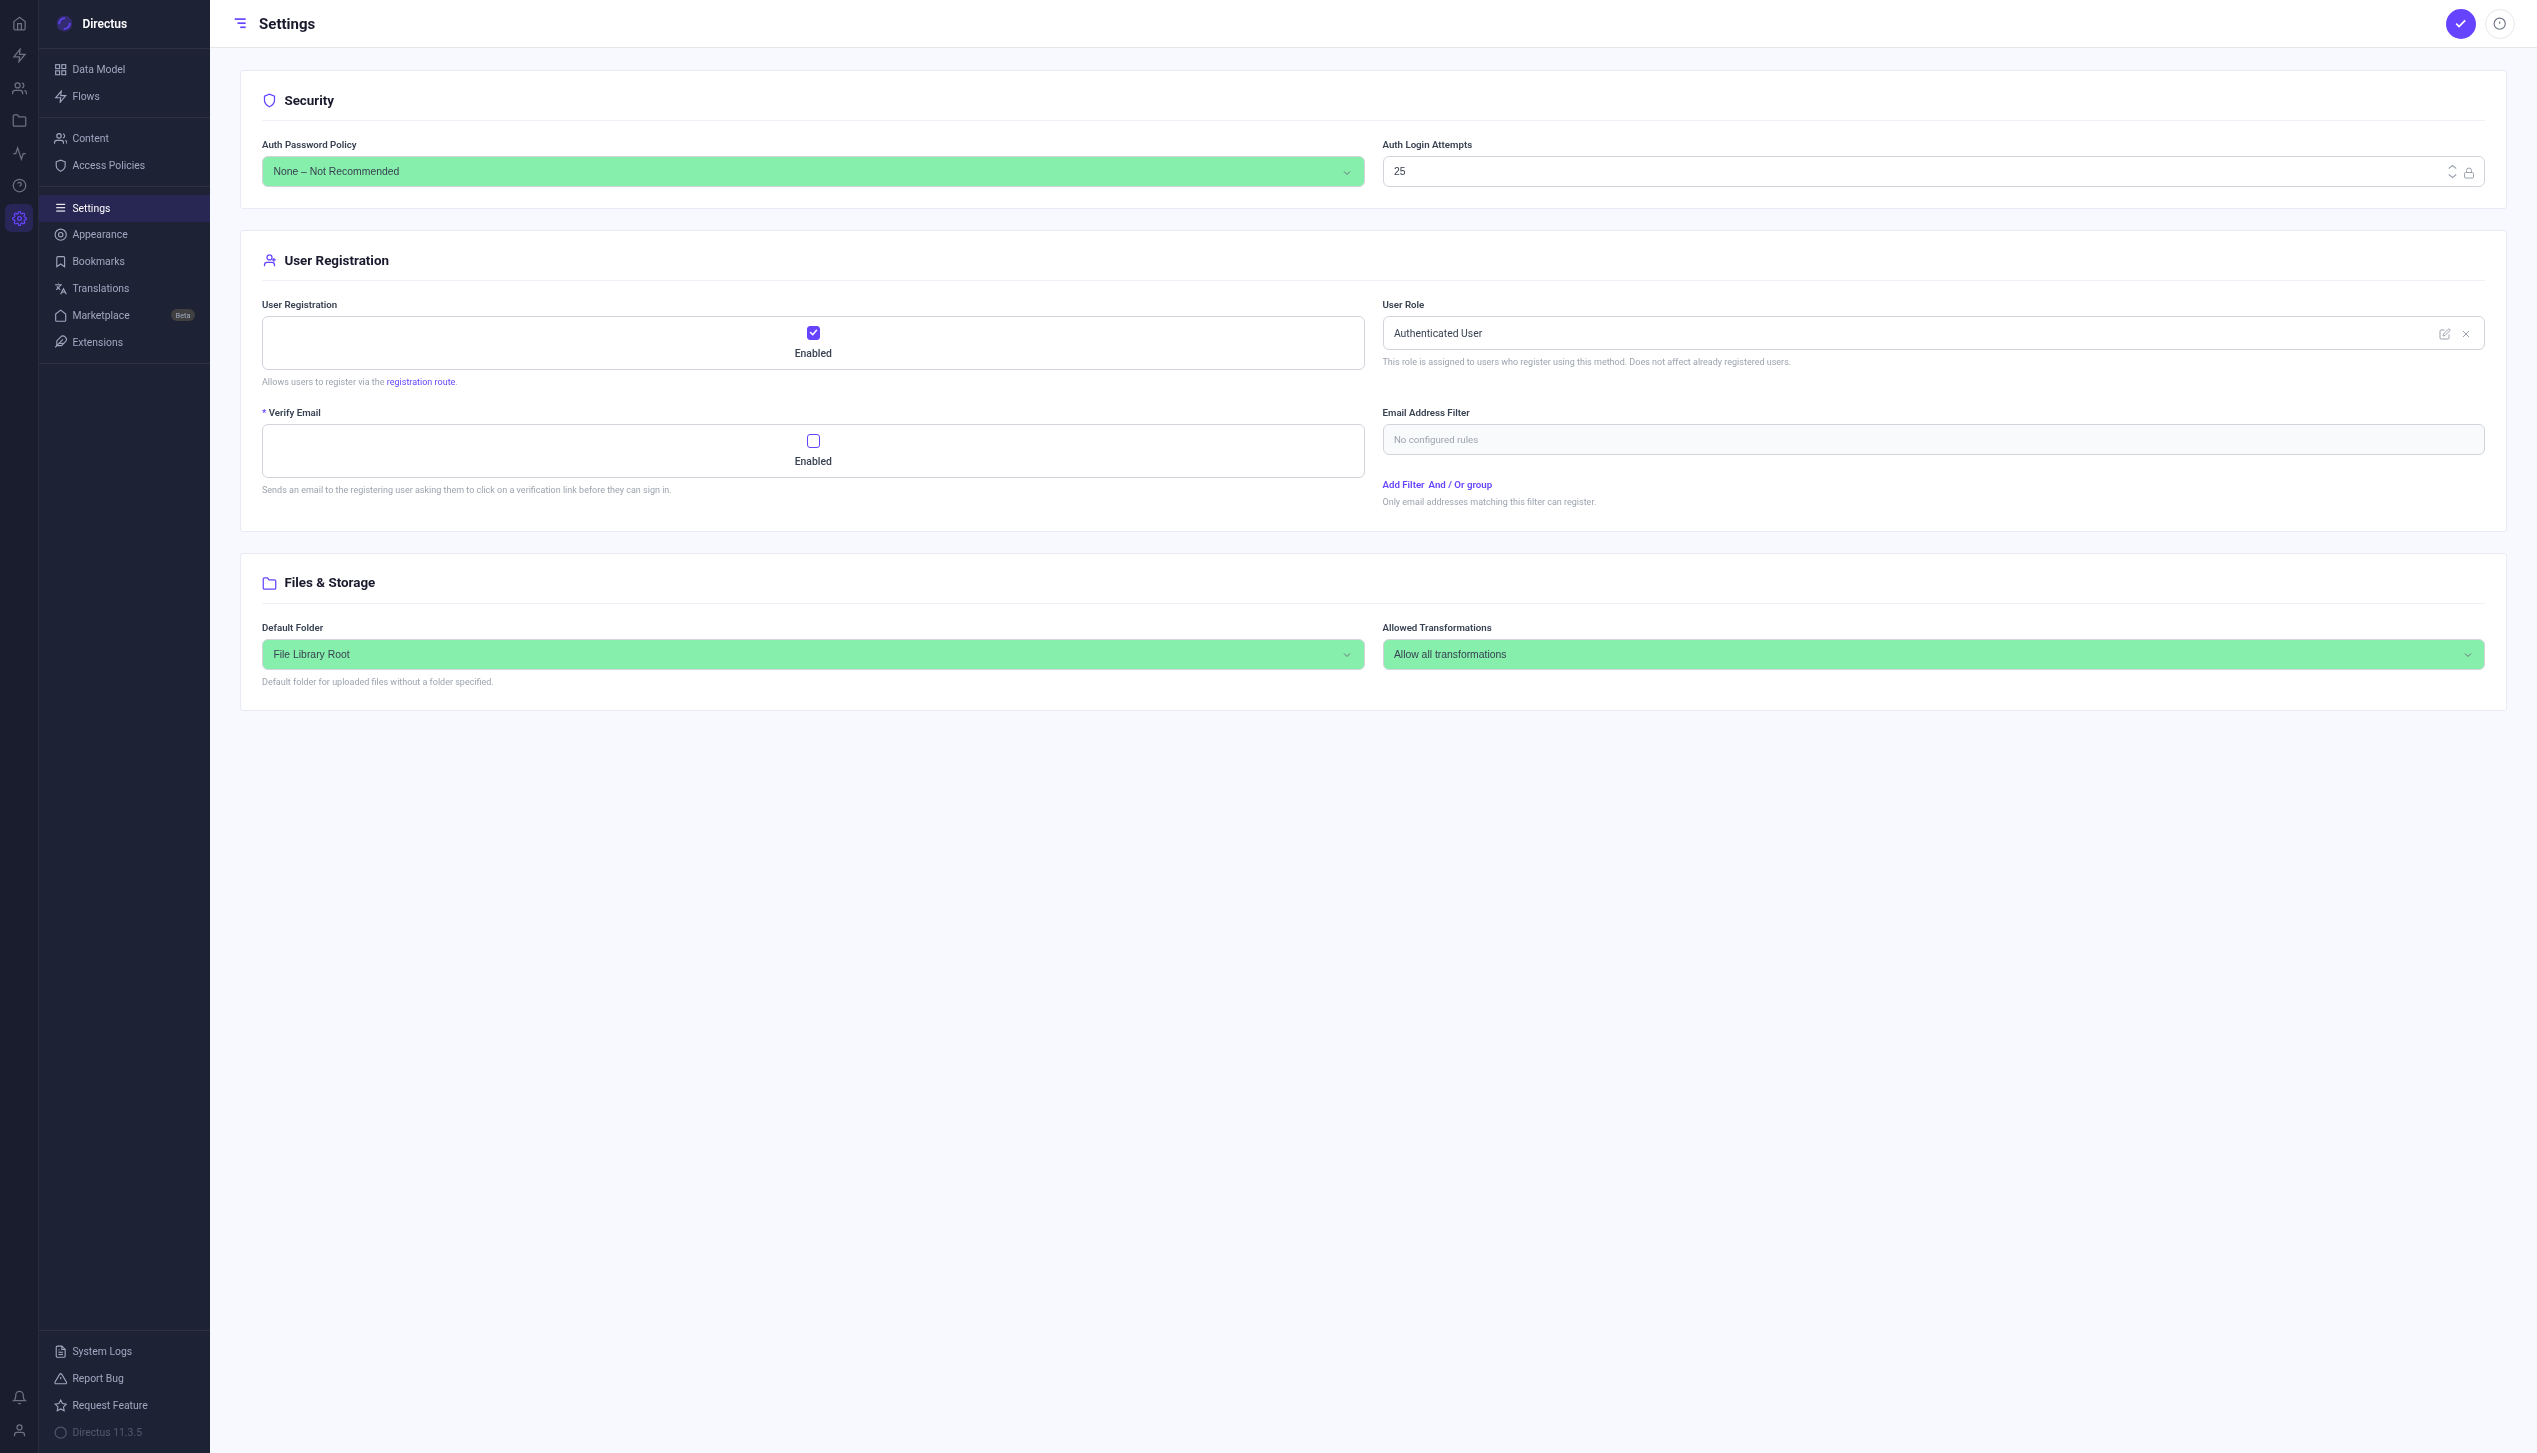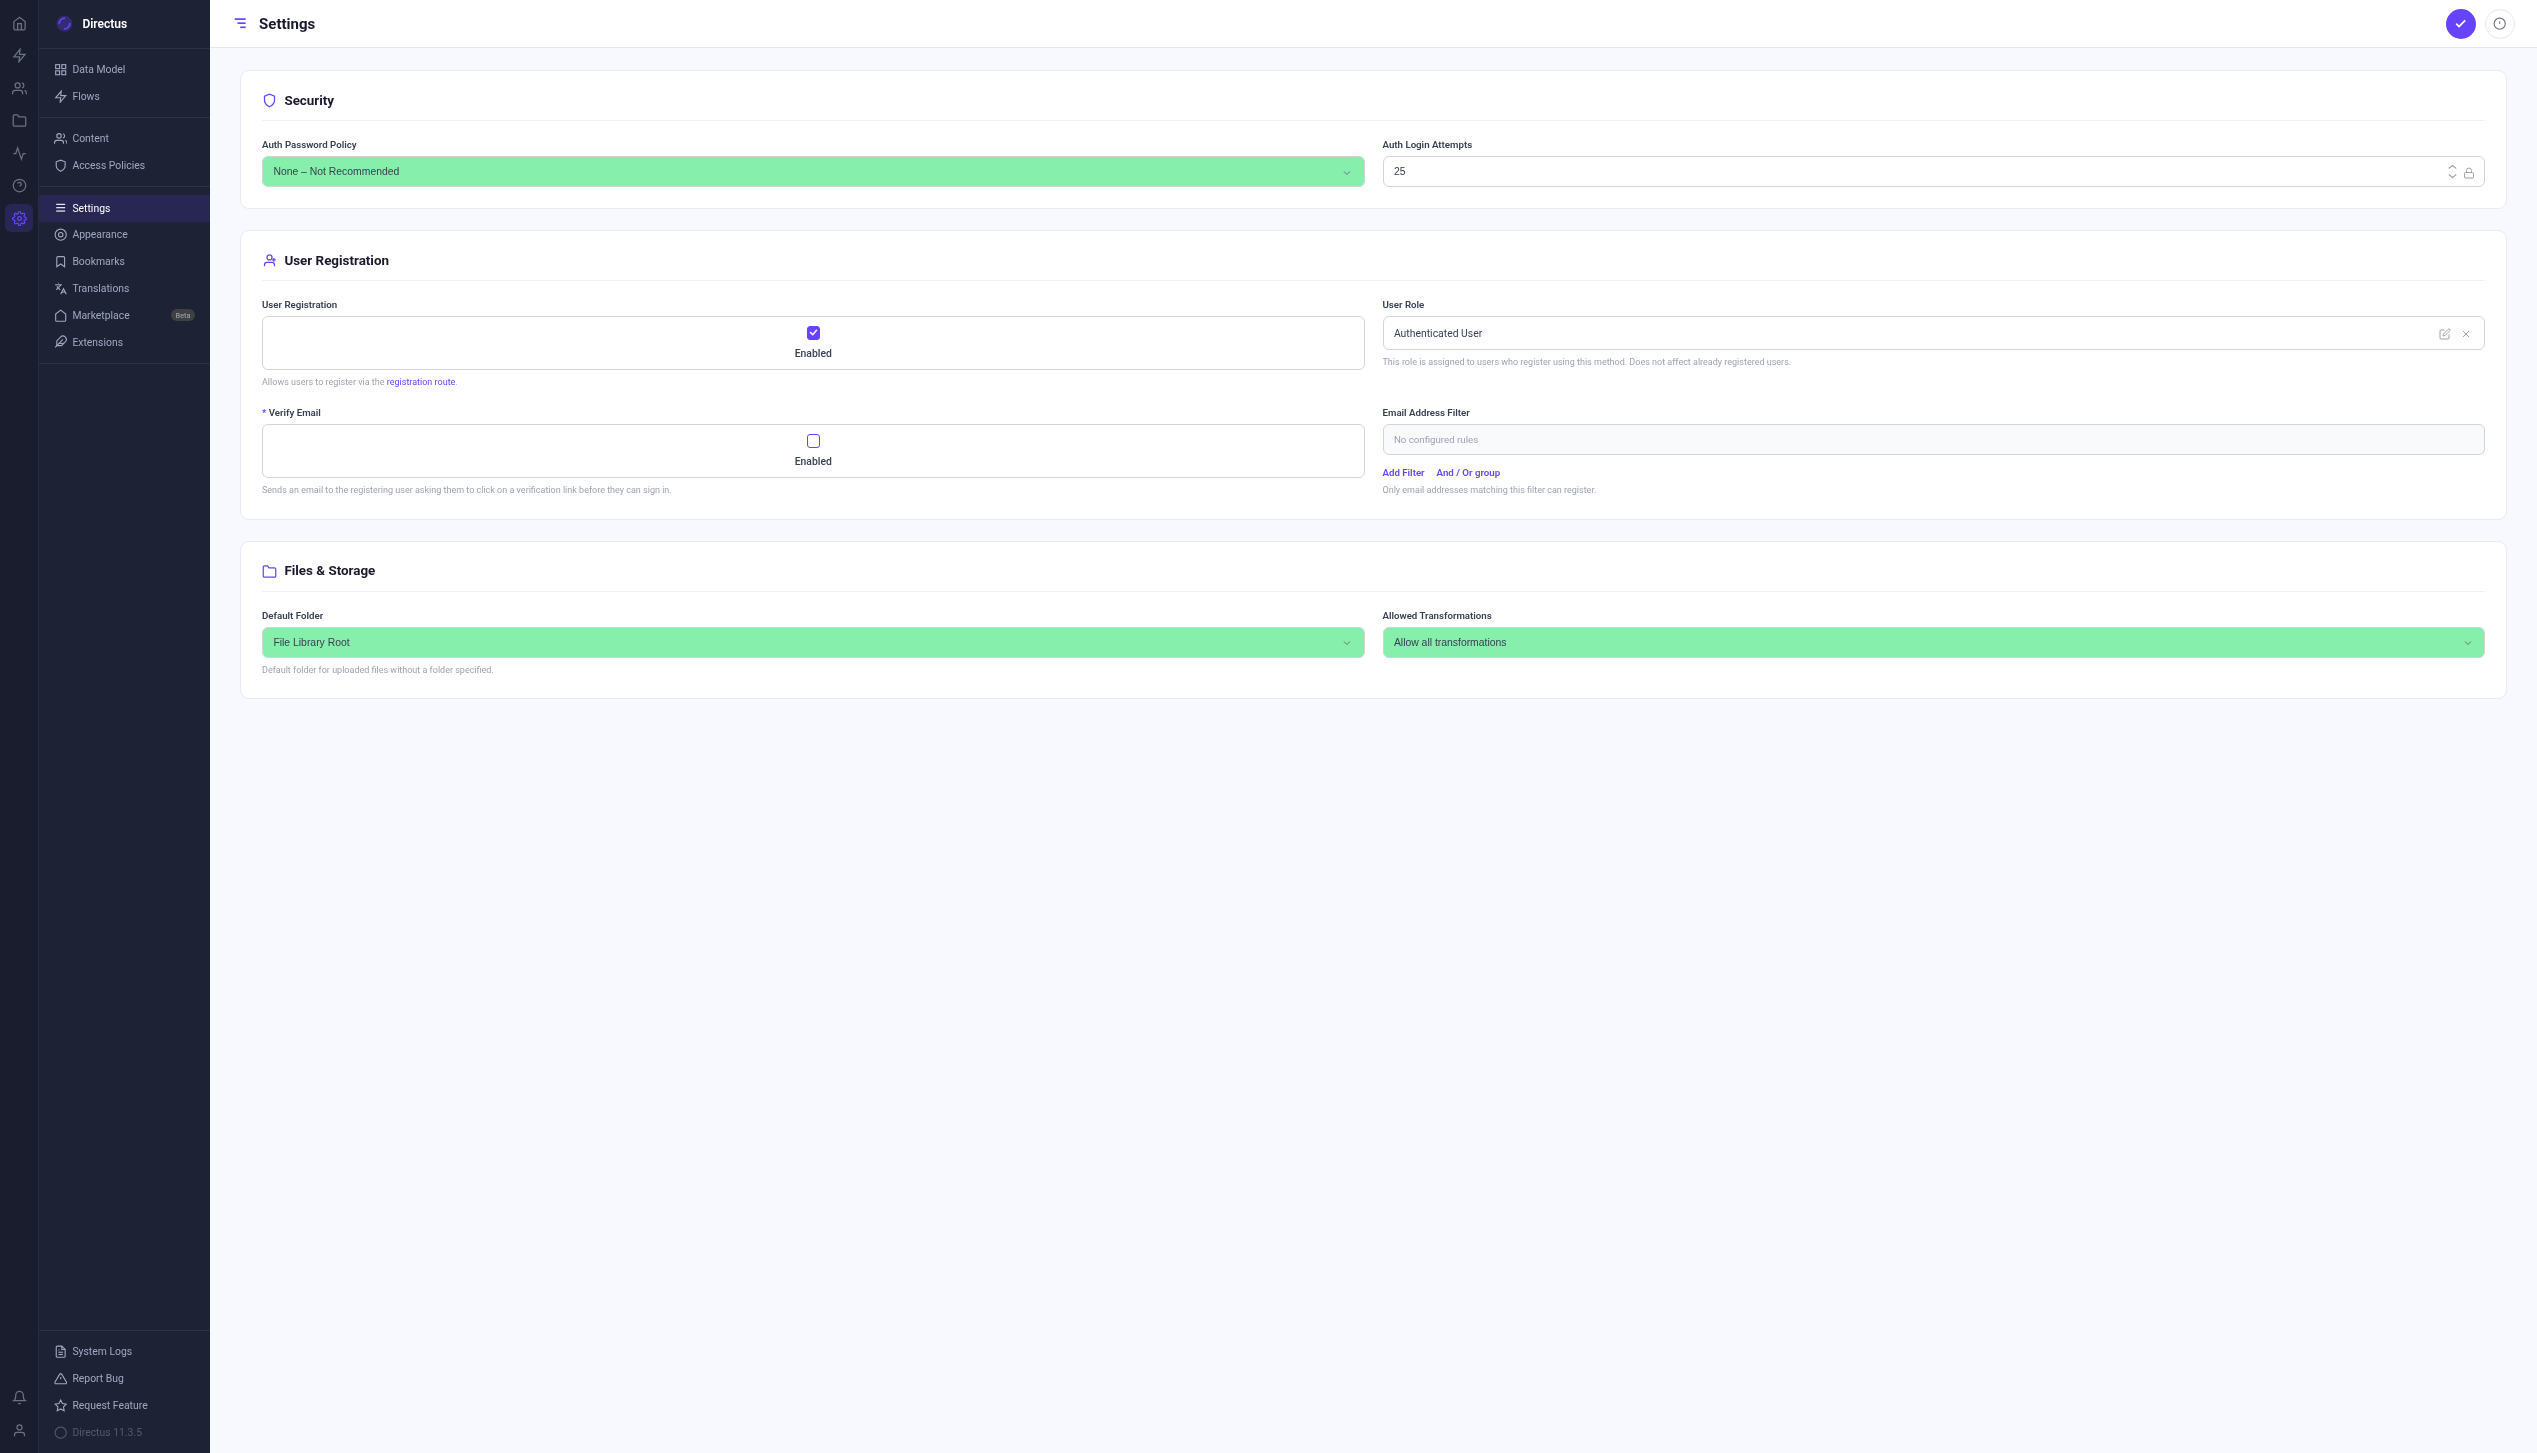--- a/index.html
+++ b/index.html
@@ -129,21 +129,21 @@
       display: flex;
       align-items: center;
       justify-content: center;
       color: #6b7280;
     }
 
     
     .content-area { flex: 1; overflow-y: auto; padding: 22.3px 30px; background: #f8f9ff; }
 
     
-    .settings-section { background: #fff; border-radius: 9px; padding: 21px; margin-bottom: 21px; border: 0.7px solid #e8eaf6; }
+    .settings-section { background: #fff; border-radius: 3px; padding: 21px; margin-bottom: 21px; border: 0.7px solid #e8eaf6; }
     .section-header { display: flex; align-items: center; gap: 7.4px; font-size: 13.4px; font-weight: 700; color: #1a1a2e; margin-bottom: 18px; padding-bottom: 12px; border-bottom: 0.7px solid #f0f0f8; }
     .section-icon { color: #6644ff; }
 
     .form-grid { display: grid; grid-template-columns: 1fr 1fr; gap: 18px; }
     .form-field { display: flex; flex-direction: column; gap: 6px; }
     .field-label { font-size: 9.7px; font-weight: 600; color: #374151; }
     .field-label-required::before { content: '* '; color: #6644ff; }
 
     .select-wrapper {
       position: relative;
@@ -240,21 +240,21 @@
 
     
     .filter-input {
       border: 0.7px solid #d1d5db;
       border-radius: 6px;
       padding: 9px 10.4px;
       background: #f9fafb;
       font-size: 9.7px;
       color: #9ca3af;
     }
-    .filter-actions { display: flex; gap: 12px; margin-top: 6px; }
+    .filter-actions { display: flex; gap: 4px; margin-top: 18px; }
     .filter-link { font-size: 9.7px; font-weight: 600; color: #6644ff; cursor: pointer; text-decoration: none; }
 
     
     svg { display: inline-block; vertical-align: middle; }
   </style>
 </head>
 <body>
 
 <div class="app-container">
 

